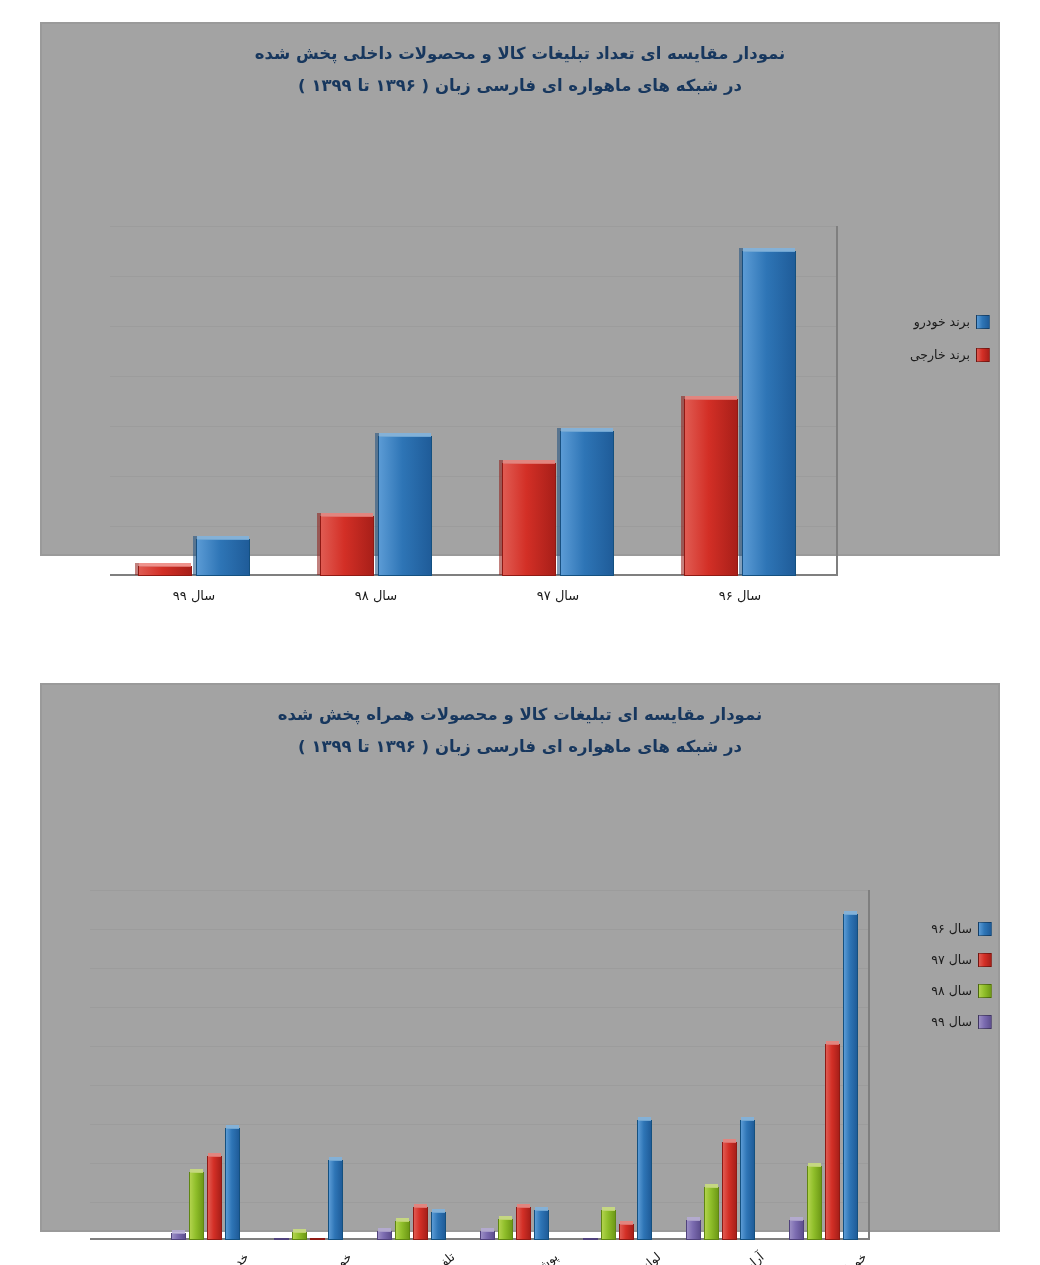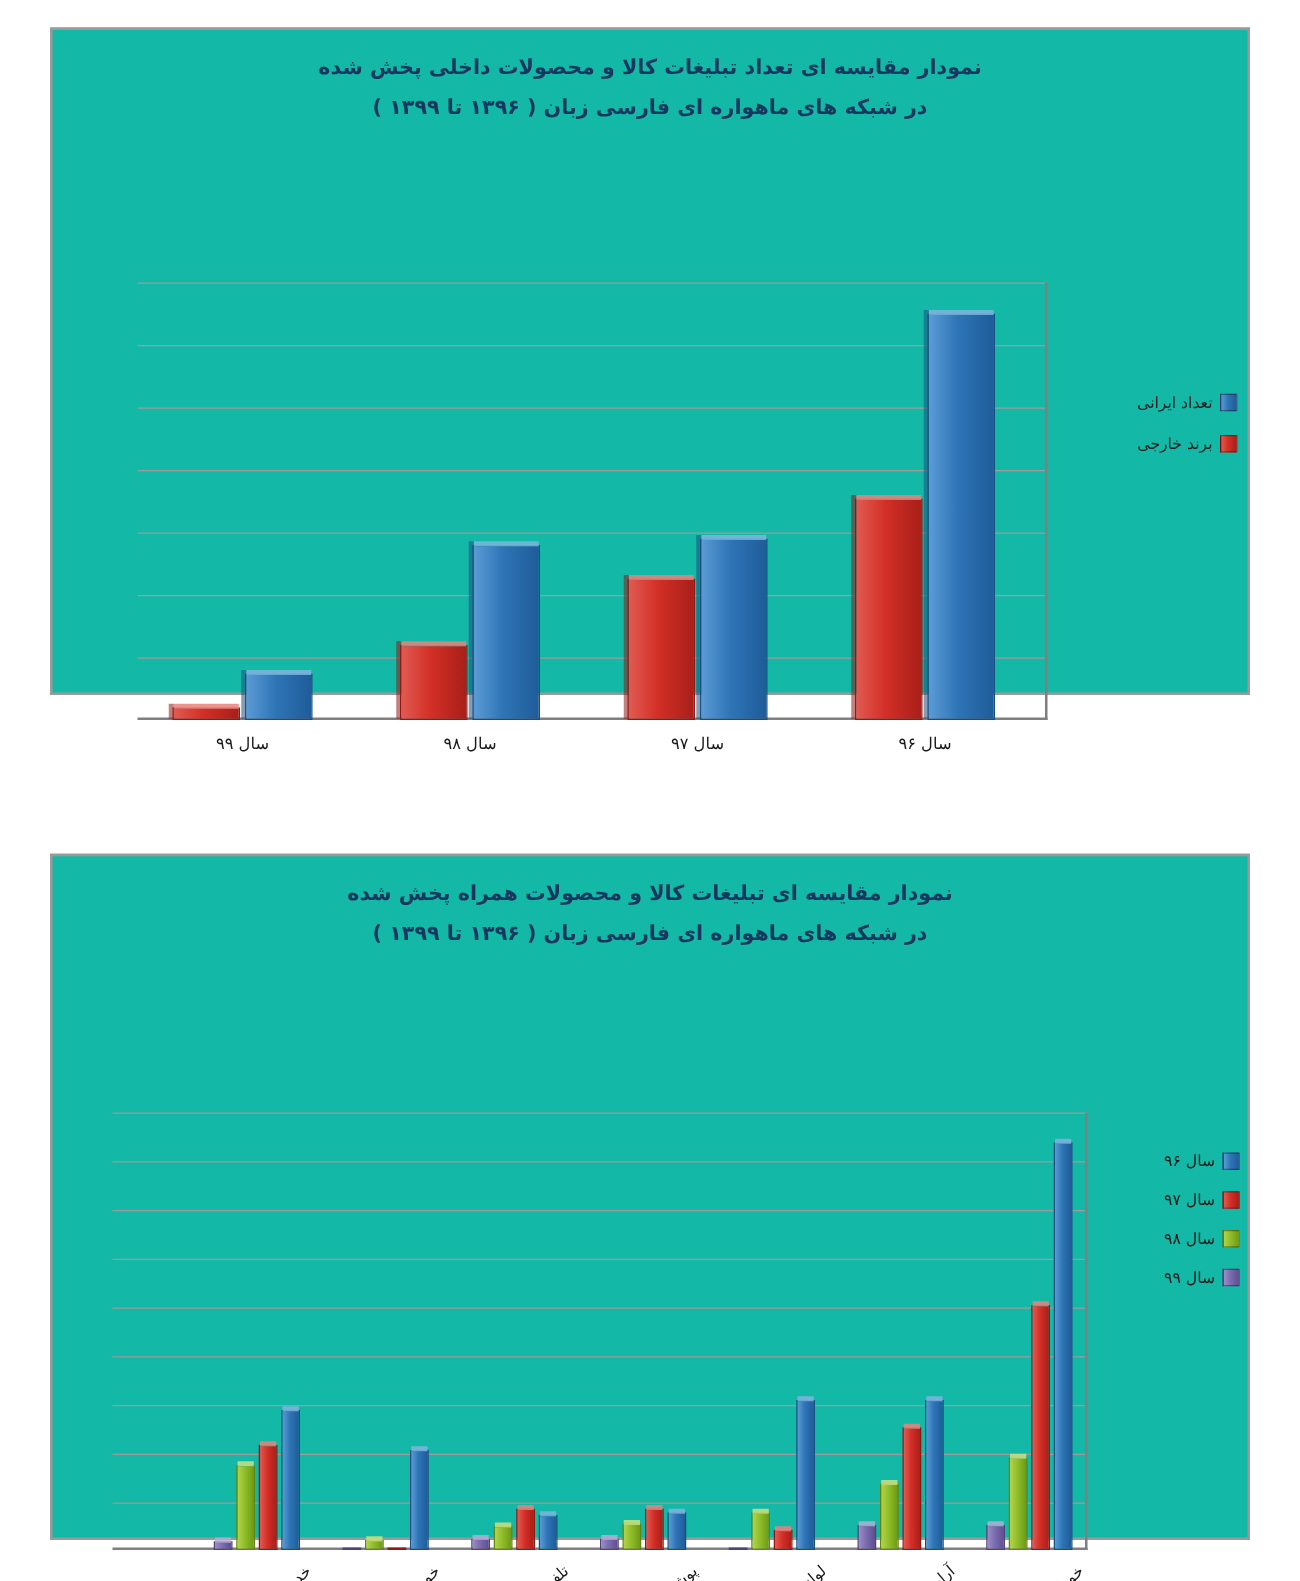--- a/index.html
+++ b/index.html
@@ -12,21 +12,21 @@
     height: 1265px;
     font-family: "DejaVu Sans", "Liberation Sans", sans-serif;
     color: #1a1a1a;
     position: relative;
     overflow: hidden;
   }
 
   .chart-card {
     position: absolute;
     border: 2px solid #9a9a9a;
-    background: #14b8a6;
+    background: #a3a3a3;
     box-sizing: border-box;
   }
   #chart-card-1 {
     left: 40px;
     top: 22px;
     width: 960px;
     height: 534px;
   }
   #chart-card-2 {
     left: 40px;
@@ -231,21 +231,21 @@
       <div class="cat-label" style="right:38px;  width:120px;">سال ۹۶</div>
       <div class="cat-label" style="right:220px; width:120px;">سال ۹۷</div>
       <div class="cat-label" style="right:402px; width:120px;">سال ۹۸</div>
       <div class="cat-label" style="right:584px; width:120px;">سال ۹۹</div>
     </div>
   </div>
 
   <div class="legend" id="legend-1">
     <div class="legend-row">
       <span class="legend-swatch blue"></span>
-      <span class="legend-label">تعداد ایرانی</span>
+      <span class="legend-label">برند خودرو</span>
     </div>
     <div class="legend-row">
       <span class="legend-swatch red"></span>
       <span class="legend-label">برند خارجی</span>
     </div>
   </div>
 </div>
 
 <div class="chart-card" id="chart-card-2">
 

